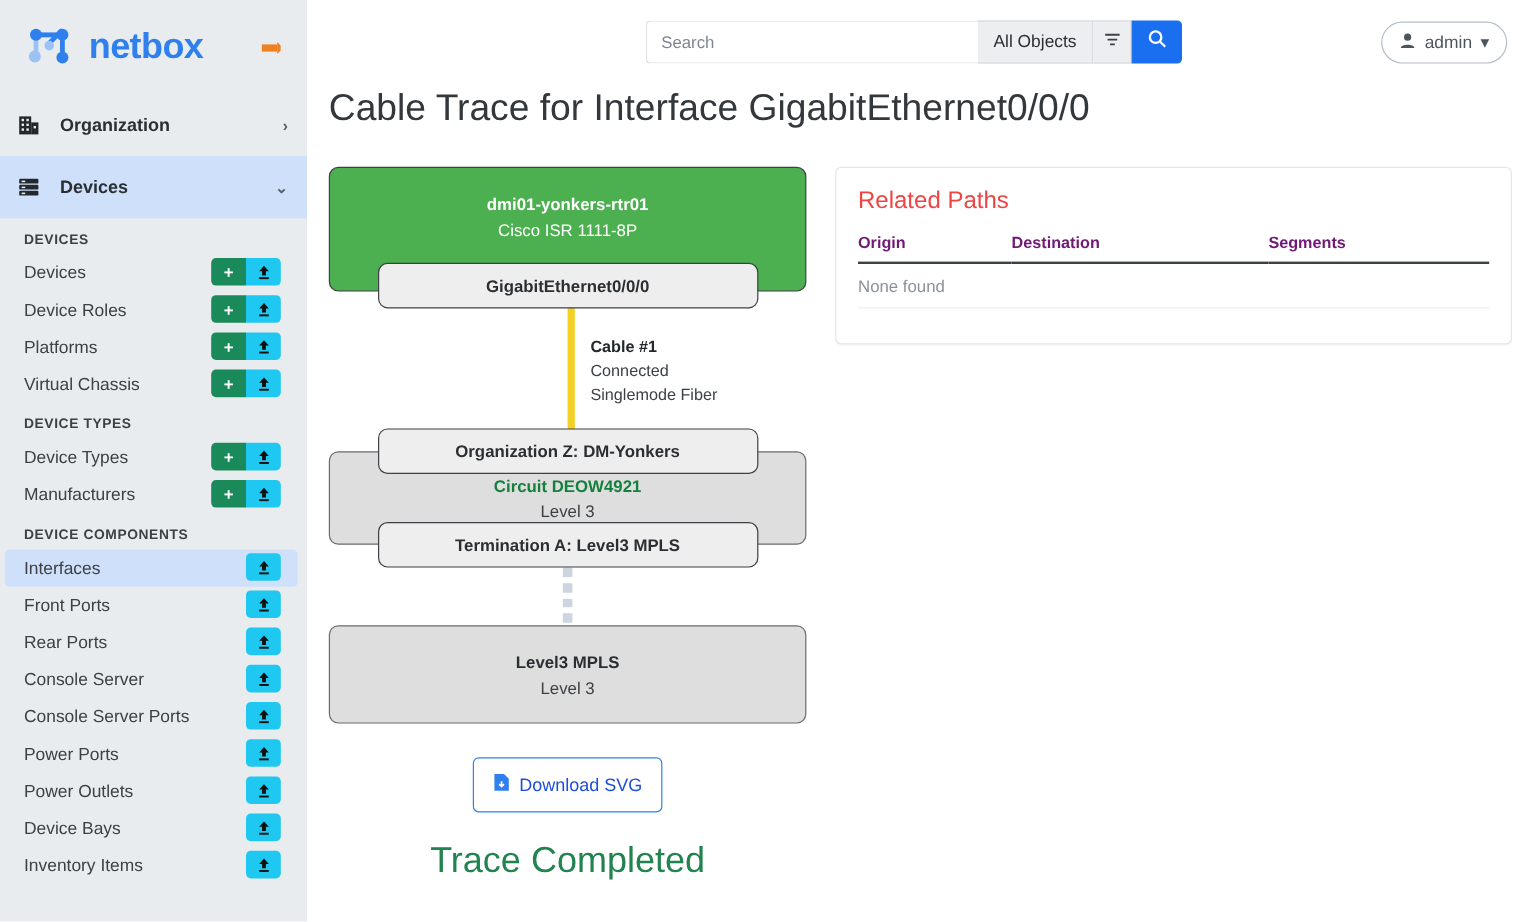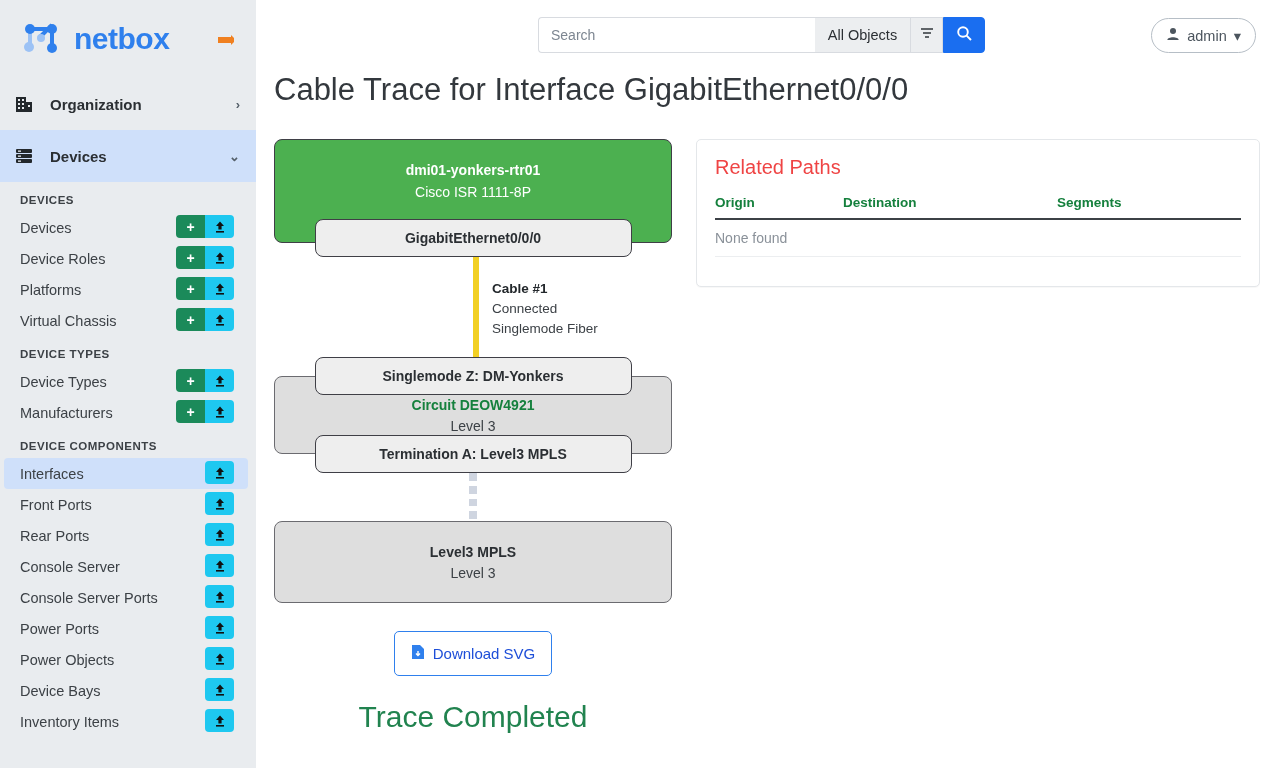--- a/index.html
+++ b/index.html
@@ -197,21 +197,21 @@
   
   .card {
     width: 568px; height: 148px;
     border: 1px solid #e4e7ea; border-radius: 5px;
     background: #fff; padding: 16px 18px 0 18px;
     box-shadow: 0 1px 1px rgba(0,0,0,0.03);
   }
   .card-title { font-size: 20px; color: #ef4444; margin-bottom: 16px; }
   .tbl { width: 100%; border-collapse: collapse; }
   .tbl th {
-    text-align: left; font-size: 13.5px; font-weight: 700; color: #15803d;
+    text-align: left; font-size: 13.5px; font-weight: 700; color: #701a75;
     padding: 0 0 8px 0; border-bottom: 2px solid #3c4146;
   }
   .tbl td {
     font-size: 14px; color: #8a9199; padding: 10px 0 10px 0;
     border-bottom: 1px solid #eceef0;
   }
   .col-o { width: 128px; }
   .col-d { width: 214px; }
 </style>
 </head>
@@ -422,21 +422,21 @@
           <span class="nav-btns">
             <button class="btn-sq btn-imp solo">
               <svg width="14" height="14" viewBox="0 0 14 14" fill="#111">
                 <path d="M7 1.5 L11 6 H8.6 V9.5 H5.4 V6 H3 Z"></path>
                 <rect x="3" y="11" width="8" height="1.6"></rect>
               </svg>
             </button>
           </span>
         </div>
         <div class="nav-item">
-          <span class="ni-label">Power Objects</span>
+          <span class="ni-label">Power Outlets</span>
           <span class="nav-btns">
             <button class="btn-sq btn-imp solo">
               <svg width="14" height="14" viewBox="0 0 14 14" fill="#111">
                 <path d="M7 1.5 L11 6 H8.6 V9.5 H5.4 V6 H3 Z"></path>
                 <rect x="3" y="11" width="8" height="1.6"></rect>
               </svg>
             </button>
           </span>
         </div>
         <div class="nav-item">
@@ -523,21 +523,21 @@
           <div class="cable-line"></div>
           <div class="cable-labels">
             <span class="cl1">Cable #1</span>
             <span class="cl2">Connected</span>
             <span class="cl3">Singlemode Fiber</span>
           </div>
         </div>
 
         <div class="circuit-stack">
           <div class="node-term term-over-top">
-            <span>Singlemode Z: DM-Yonkers</span>
+            <span>Organization Z: DM-Yonkers</span>
           </div>
           <div class="node-circuit">
             <span class="c1">Circuit DEOW4921</span>
             <span class="c2">Level 3</span>
           </div>
           <div class="node-term term-over-bot">
             <span>Termination A: Level3 MPLS</span>
           </div>
         </div>
 

